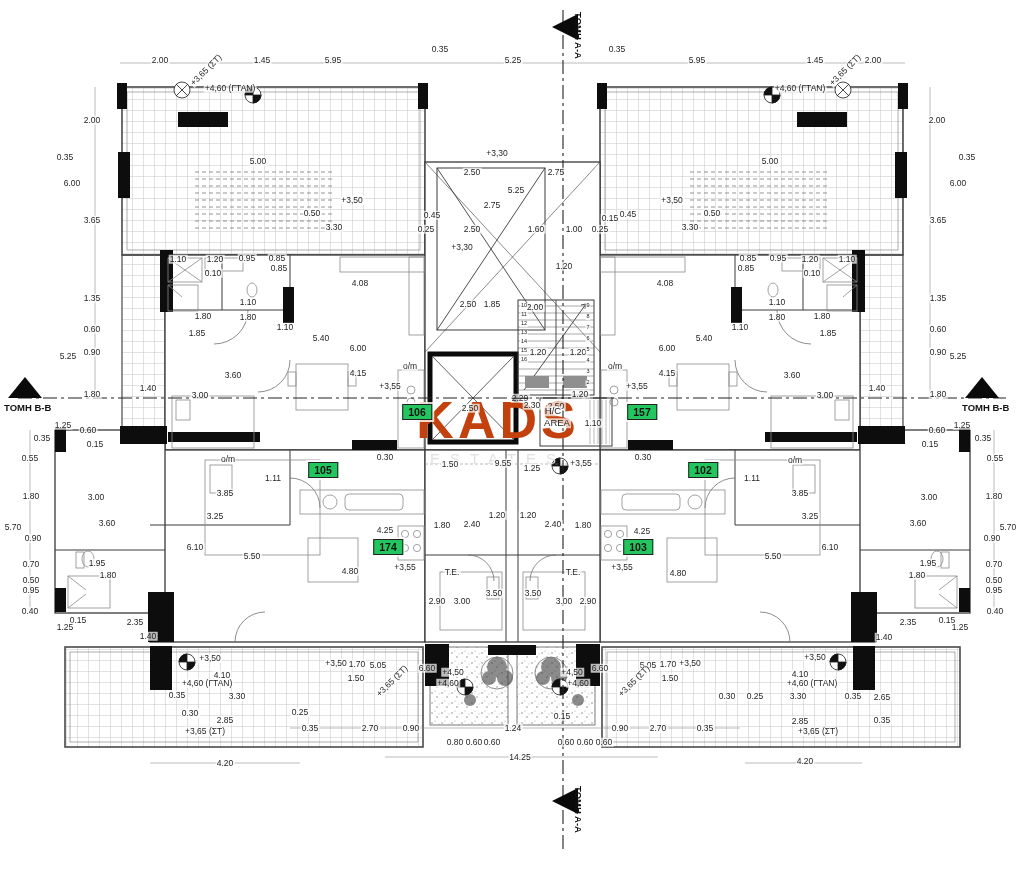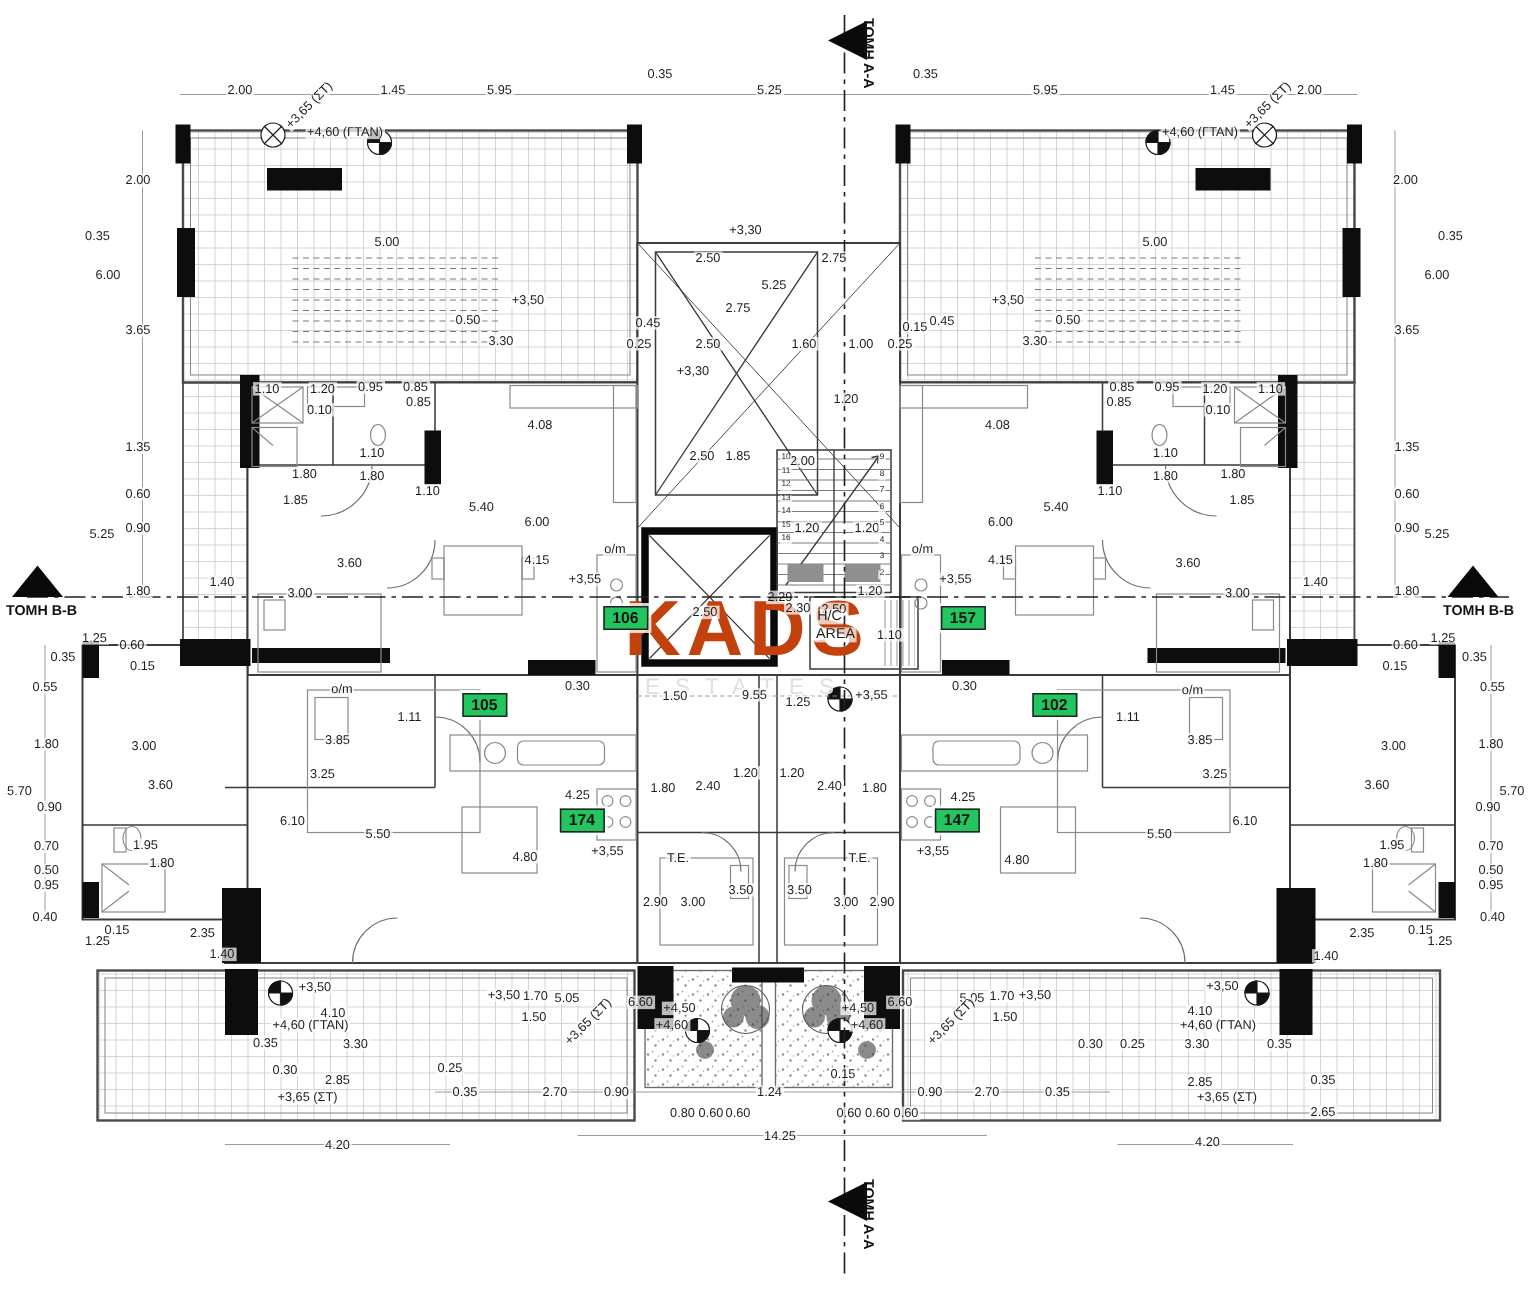--- a/index.html
+++ b/index.html
@@ -515,30 +515,30 @@
       <span class="dim" style="left: 705px; top: 728px; transform: translate(-50%, -50%);">0.35</span>
       <span class="dim" style="left: 520px; top: 757px; transform: translate(-50%, -50%);">14.25</span>
       <span class="dim" style="left: 815px; top: 657px; transform: translate(-50%, -50%);">+3,50</span>
       <span class="dim" style="left: 800px; top: 674px; transform: translate(-50%, -50%);">4.10</span>
       <span class="dim" style="left: 812px; top: 683px; transform: translate(-50%, -50%);">+4,60 (ΓΤΑΝ)</span>
       <span class="dim" style="left: 727px; top: 696px; transform: translate(-50%, -50%);">0.30</span>
       <span class="dim" style="left: 755px; top: 696px; transform: translate(-50%, -50%);">0.25</span>
       <span class="dim" style="left: 798px; top: 696px; transform: translate(-50%, -50%);">3.30</span>
       <span class="dim" style="left: 853px; top: 696px; transform: translate(-50%, -50%);">0.35</span>
       <span class="dim" style="left: 800px; top: 721px; transform: translate(-50%, -50%);">2.85</span>
-      <span class="dim" style="left: 882px; top: 697px; transform: translate(-50%, -50%); margin-top: 44px;">2.65</span>
+      <span class="dim" style="left: 882px; top: 697px; transform: translate(-50%, -50%);">2.65</span>
       <span class="dim" style="left: 882px; top: 720px; transform: translate(-50%, -50%);">0.35</span>
       <span class="dim" style="left: 818px; top: 731px; transform: translate(-50%, -50%);">+3,65 (ΣΤ)</span>
       <span class="dim" style="left: 805px; top: 761px; transform: translate(-50%, -50%);">4.20</span>
     </div>
 
 <div>
       <div class="roombox" style="left: 642px; top: 412px;">157</div>
       <div class="roombox" style="left: 703px; top: 470px;">102</div>
-      <div class="roombox" style="left: 638px; top: 547px;">147</div>
+      <div class="roombox" style="left: 638px; top: 547px;">103</div>
       <div class="roombox" style="left: 388px; top: 547px;">174</div>
       <div class="roombox" style="left: 323px; top: 470px;">105</div>
       <div class="roombox" style="left: 417px; top: 412px;">106</div>
     </div>
 
 <div class="tri-left" style="left:552px;top:14px;"></div>
 <span class="vtext" style="left:584px;top:12px;">ΤΟΜΗ Α-Α</span>
 
 <div class="tri-left" style="left:552px;top:788px;"></div>
 <span class="vtext" style="left:584px;top:786px;">ΤΟΜΗ Α-Α</span>

